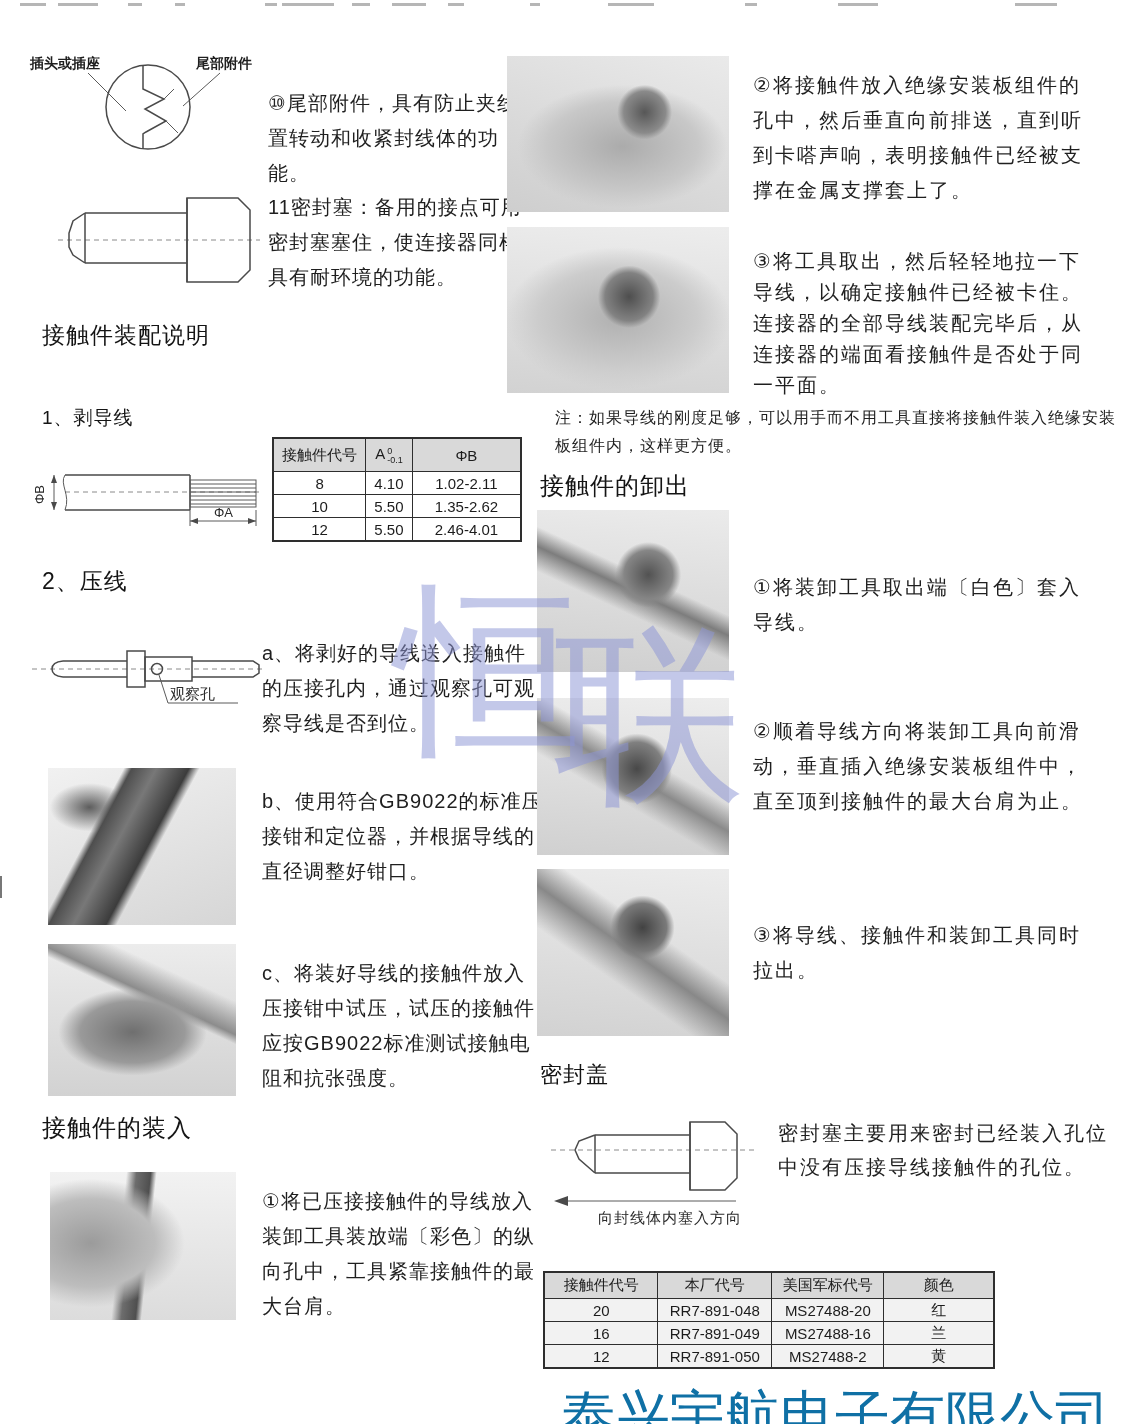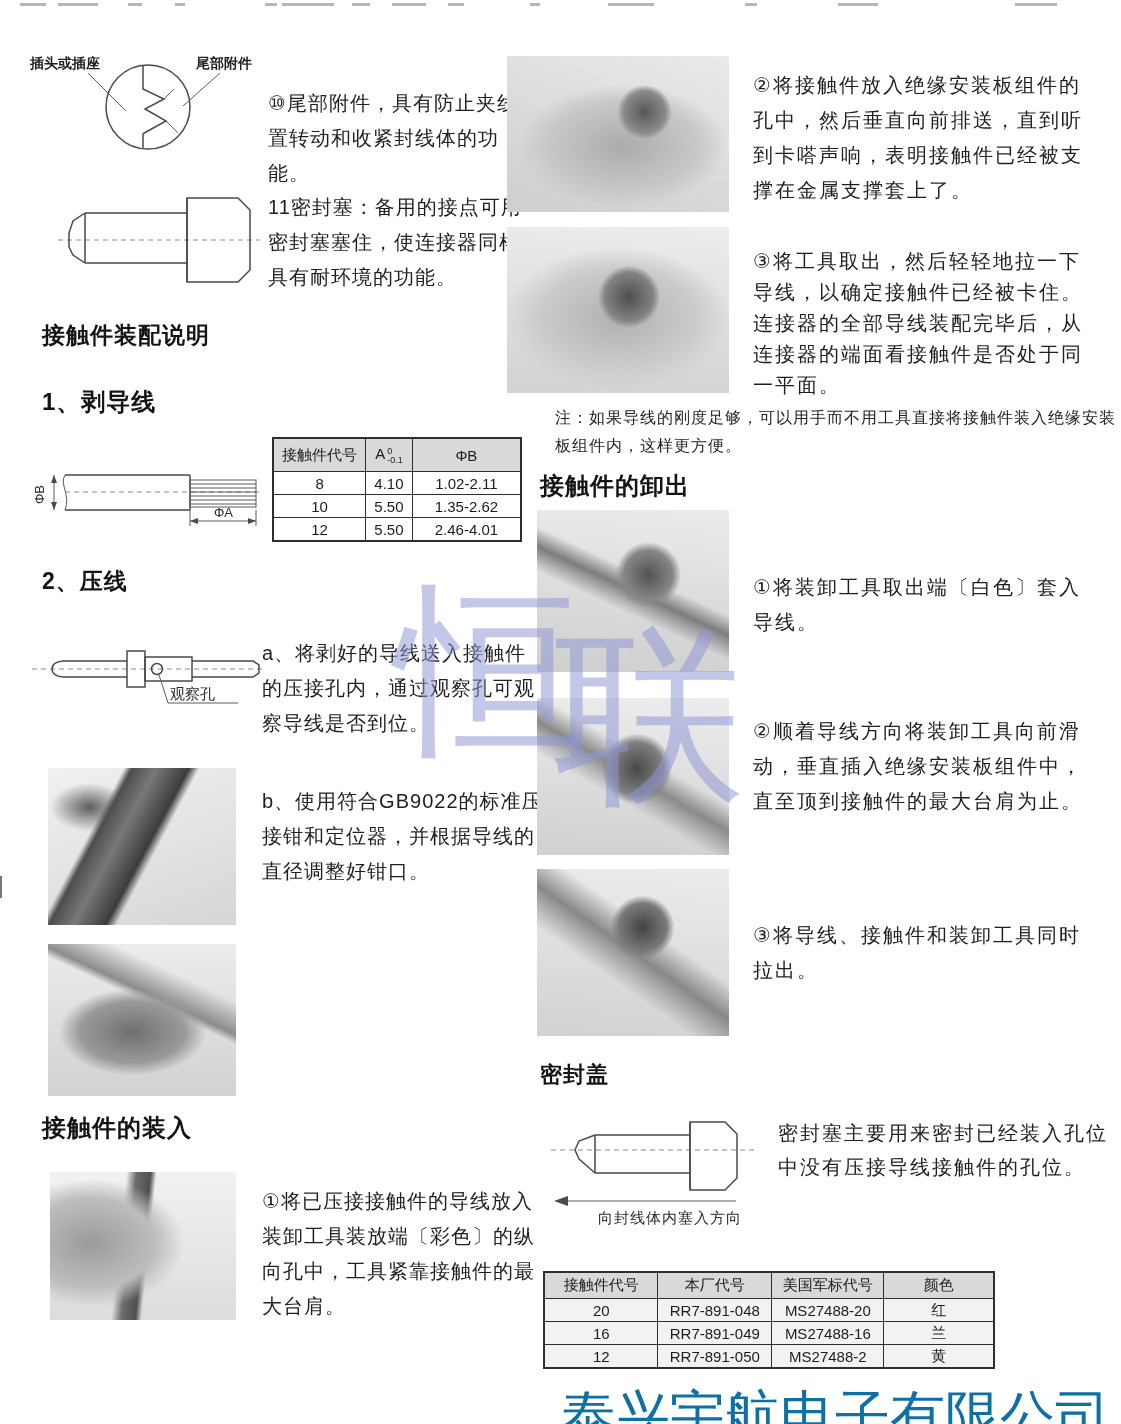--- a/index.html
+++ b/index.html
@@ -1,21 +1,21 @@
 <!DOCTYPE html>
 <html><head>
 <meta charset="utf-8">
 <style>
   html,body{margin:0;padding:0;background:#ffffff;}
   #page{position:relative;width:1121px;height:1424px;background:#ffffff;overflow:hidden;
         font-family:"Liberation Sans","DejaVu Sans",sans-serif;color:#1f1f1f;}
   .para{position:absolute;color:#1f1f1f;}
   .lpara{font-size:20px;letter-spacing:1px;line-height:35px;}
   .rpara{font-size:20px;letter-spacing:2px;line-height:35px;}
-  .hd{position:absolute;font-weight:700;color:#141414;letter-spacing:1px;white-space:nowrap;}
+  .hd{position:absolute;font-weight:400;color:#141414;letter-spacing:1px;white-space:nowrap;}
   .photo{position:absolute;overflow:hidden;}
   .dg{position:absolute;}
   .ln{stroke:#4a4a4a;stroke-width:1.5;fill:none;}
   .lnthin{stroke:#5a5a5a;stroke-width:1;fill:none;}
   .dash{stroke:#8a8a8a;stroke-width:1;fill:none;stroke-dasharray:5 4;}
   .arr{fill:#4a4a4a;stroke:none;}
   .dglabel{font-size:14px;font-weight:700;fill:#1f1f1f;font-family:"Liberation Sans","DejaVu Sans",sans-serif;}
   .dgsmall{font-size:13px;fill:#2a2a2a;font-family:"Liberation Sans","DejaVu Sans",sans-serif;}
   .dtable{position:absolute;border-collapse:collapse;background:#0c4a6e;font-size:15px;color:#1c1c1c;
           border:2px solid #2e2e2e;text-align:center;}
@@ -73,21 +73,21 @@
     <path class="ln" d="M27,25 H129 M27,75 H129 M27,25 V75"></path>
     <path class="ln" d="M27,25 L15,33 L11,45 L11,59 L15,67 L27,75"></path>
     <polygon class="ln" points="129,10 180,10 192,22 192,82 180,94 129,94"></polygon>
     <line x1="129" y1="10" x2="129" y2="94" class="ln"></line>
   </svg>
 
   <div class="para lpara" style="left:268px;top:190px;width:272px">11密封塞：备用的接点可用密封塞塞住，使连接器同样具有耐环境的功能。</div>
 
   <div class="hd" style="left:42px;top:320px;font-size:23px">接触件装配说明</div>
 
-  <div class="hd" style="left:42px;top:386px;font-size:24px">1、剥导线</div>
+  <div class="hd" style="left:42px;top:405px;font-size:19px">1、剥导线</div>
 
   <svg class="dg" style="left:30px;top:462px" width="240" height="78" viewBox="0 0 240 78">
     <line x1="35" y1="30" x2="232" y2="30" class="dash"></line>
     <path class="ln" d="M35,13 H160 M35,48 H160 M160,13 V48"></path>
     <path class="lnthin" d="M35,13 C29,22 41,33 35,48"></path>
     <rect x="160" y="18" width="66" height="27" class="lnthin"></rect>
     <path class="lnthin" d="M160,22 H226 M160,26 H226 M160,30 H226 M160,34 H226 M160,38 H226 M160,42 H226"></path>
     <line x1="24" y1="13" x2="24" y2="48" class="lnthin"></line>
     <polygon class="arr" points="24,13 21,21 27,21"></polygon>
     <polygon class="arr" points="24,48 21,40 27,40"></polygon>
@@ -147,20 +147,21 @@
          radial-gradient(ellipse 30% 22% at 22% 25%, #5d5d5d 0%, rgba(0,0,0,0) 70%),
          linear-gradient(160deg,#f1f1f1,#d6d6d6);"></div>
 
   <div class="para lpara" style="left:262px;top:784px;width:282px">b、使用符合GB9022的标准压接钳和定位器，并根据导线的直径调整好钳口。</div>
 
   <div class="photo" style="left:48px;top:944px;width:188px;height:152px;background:
          radial-gradient(ellipse 58% 42% at 45% 58%, #6f6f6f 0%, #9a9a9a 48%, rgba(0,0,0,0) 68%),
          linear-gradient(25deg, rgba(0,0,0,0) 58%, #8c8c8c 62%, rgba(0,0,0,0) 76%),
          linear-gradient(180deg,#ececec,#d2d2d2);"></div>
 
+  <div class="para lpara" style="left:262px;top:956px;width:282px">c、将装好导线的接触件放入压接钳中试压，试压的接触件应按GB9022标准测试接触电阻和抗张强度。</div>
 
   <div class="hd" style="left:42px;top:1112px;font-size:24px">接触件的装入</div>
 
   <div class="photo" style="left:50px;top:1172px;width:186px;height:148px;background:
          radial-gradient(ellipse 72% 62% at 22% 48%, #9b9b9b 0%, #bdbdbd 48%, rgba(0,0,0,0) 70%),
          linear-gradient(96deg, rgba(0,0,0,0) 38%, #6d6d6d 43%, #4f4f4f 50%, rgba(0,0,0,0) 53%),
          linear-gradient(180deg,#f2f2f2,#dcdcdc);"></div>
 
   <div class="para lpara" style="left:262px;top:1184px;width:284px">①将已压接接触件的导线放入装卸工具装放端〔彩色〕的纵向孔中，工具紧靠接触件的最大台肩。</div>
 

